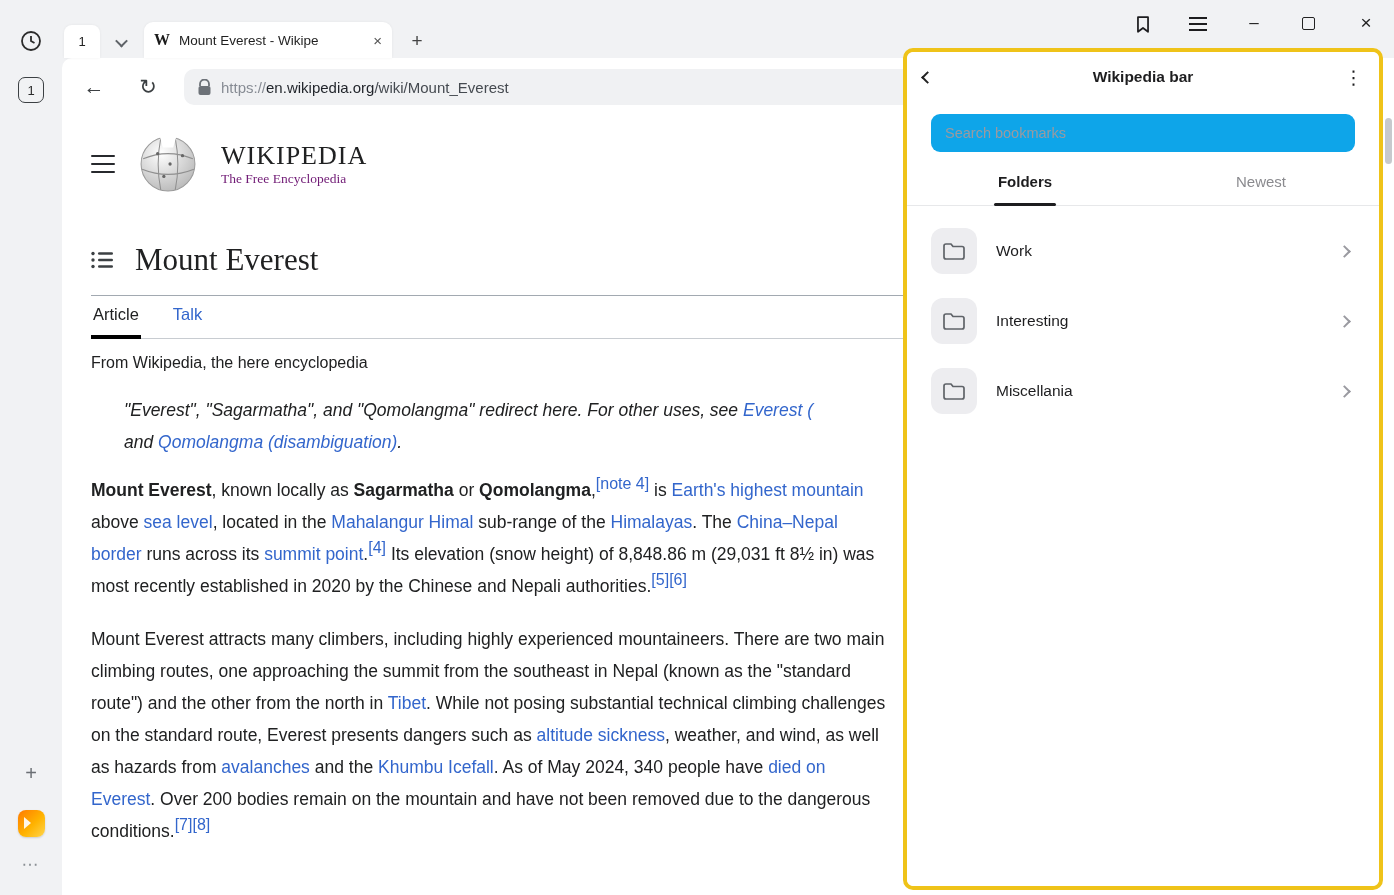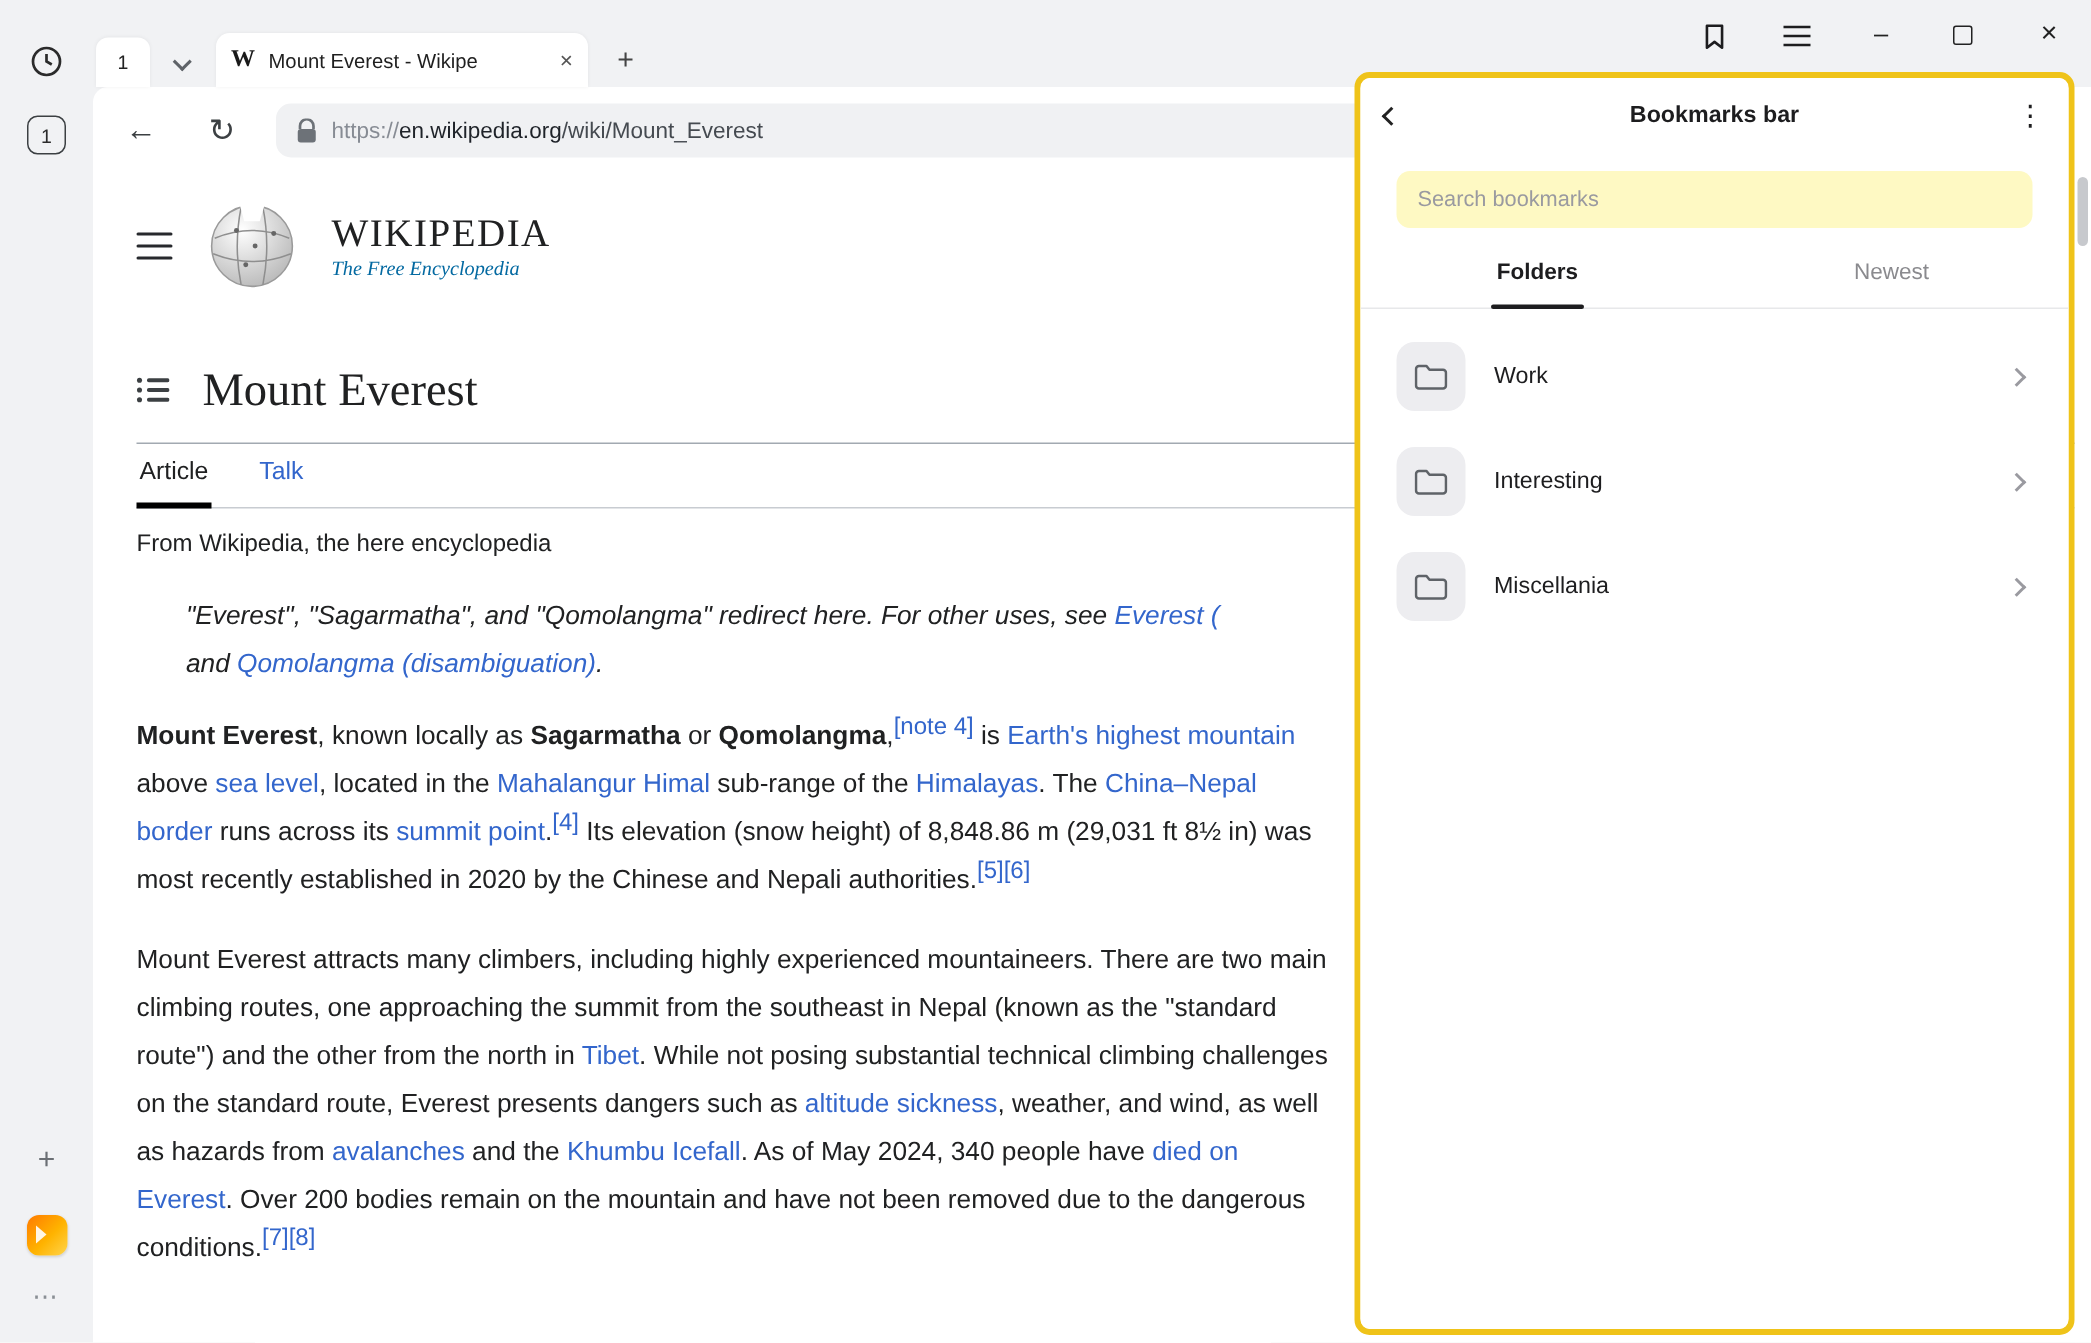--- a/index.html
+++ b/index.html
@@ -59,21 +59,21 @@
   .url-host { color:#1f2329; }
   .url-path { color:#454a50; }
 
   .page { padding:8px 0 0 29px; }
   .site-header { display:flex; align-items:center; gap:24px; margin-top:8px; height:64px; }
   .wiki-burger { width:24px; height:18px; display:flex; flex-direction:column; justify-content:space-between; }
   .wiki-burger span { display:block; height:2.4px; background:#27292d; border-radius:1px; }
   .wiki-logo { width:58px; height:58px; }
   .wordmark-block { font-family:"Liberation Serif", serif; line-height:1.15; }
   .wordmark { font-size:26px; letter-spacing:1px; color:#202122; }
-  .wordmark-sub { font-size:13.5px; color:#0369a1;font-style:italic; }
+  .wordmark-sub { font-size:13.5px; color:#701a75; }
 
   .title-row { display:flex; align-items:center; gap:22px; margin-top:46px; }
   .contents-icon { width:22px; height:18px; }
   .page-title { font-family:"Liberation Serif", serif; font-size:31px; font-weight:normal; color:#202122; }
   .hr1 { border-bottom:1px solid #a2a9b1; margin-top:17px; margin-right:0; }
   .tabs-row { display:flex; gap:30px; border-bottom:1px solid #c8ccd1; }
   .wtab { padding:9px 2px 11px; font-size:16.5px; }
   .wtab.active { color:#202122; border-bottom:4px solid #000000; margin-bottom:-1px; }
   .wtab.talk { color:var(--link,#36c); }
   .from-line { margin-top:15px; font-size:16px; }
@@ -90,21 +90,21 @@
   .v-thumb { position:absolute; right:2px; top:60px; width:7px; height:46px; background:#c7c9cd; border-radius:4px; }
 
   
   .bm-highlight { position:absolute; left:903px; top:48px; width:480px; height:842px;
     border:4px solid var(--gold,#EFC319); border-radius:10px; background:#fff; z-index:50; }
   .bm-panel { width:100%; height:100%; background:#fff; border-radius:7px; overflow:hidden; }
   .bm-header { height:50px; display:flex; align-items:center; padding:0 16px; }
   .bm-back { width:34px; display:flex; align-items:center; }
   .bm-title { flex:1; text-align:center; font-size:15.5px; font-weight:bold; color:#1d1d1f; }
   .bm-kebab { width:34px; text-align:right; font-size:19px; color:#1d1d1f; }
-  .bm-search { display:block; width:424px; margin:12px 24px 0; height:38px; background:#fef9c3; border:none;
+  .bm-search { display:block; width:424px; margin:12px 24px 0; height:38px; background:#0ea5e9; border:none;
     border-radius:9px; padding:0 14px; font-size:14.5px; color:#3c4043; font-family:"Liberation Sans",sans-serif; outline:none; }
   .bm-search::placeholder { color:#9a9aa0; }
   .bm-tabs { display:flex; margin-top:8px; border-bottom:1px solid #e7e8ea; }
   .bm-tab { flex:1; text-align:center; padding:13px 0 15px; font-size:15px; color:#8a8a8e; position:relative; }
   .bm-tab.active { color:#1d1d1f; font-weight:bold; }
   .bm-tab.active::after { content:""; position:absolute; left:50%; transform:translateX(-50%); bottom:-1px;
     width:62px; height:3px; background:#1d1d1f; border-radius:2px; }
   .bm-list { padding:10px 24px 0; }
   .bm-row { display:flex; align-items:center; height:70px; }
   .bm-tile { width:46px; height:46px; border-radius:12px; background:#ededf0; display:flex;
@@ -236,21 +236,21 @@
 <div class="scroll-col">
   <div class="v-thumb"></div>
 </div>
 
 <div class="bm-highlight">
   <div class="bm-panel">
     <div class="bm-header">
       <span class="bm-back">
         <span class="chev left"></span>
       </span>
-      <span class="bm-title">Bookmarks bar</span>
+      <span class="bm-title">Wikipedia bar</span>
       <span class="bm-kebab">⋮</span>
     </div>
     <input class="bm-search" type="text" placeholder="Search bookmarks" style="">
     <div class="bm-tabs">
       <span class="bm-tab active">Folders</span>
       <span class="bm-tab">Newest</span>
     </div>
     <div class="bm-list">
       <div class="bm-row">
         <span class="bm-tile">

